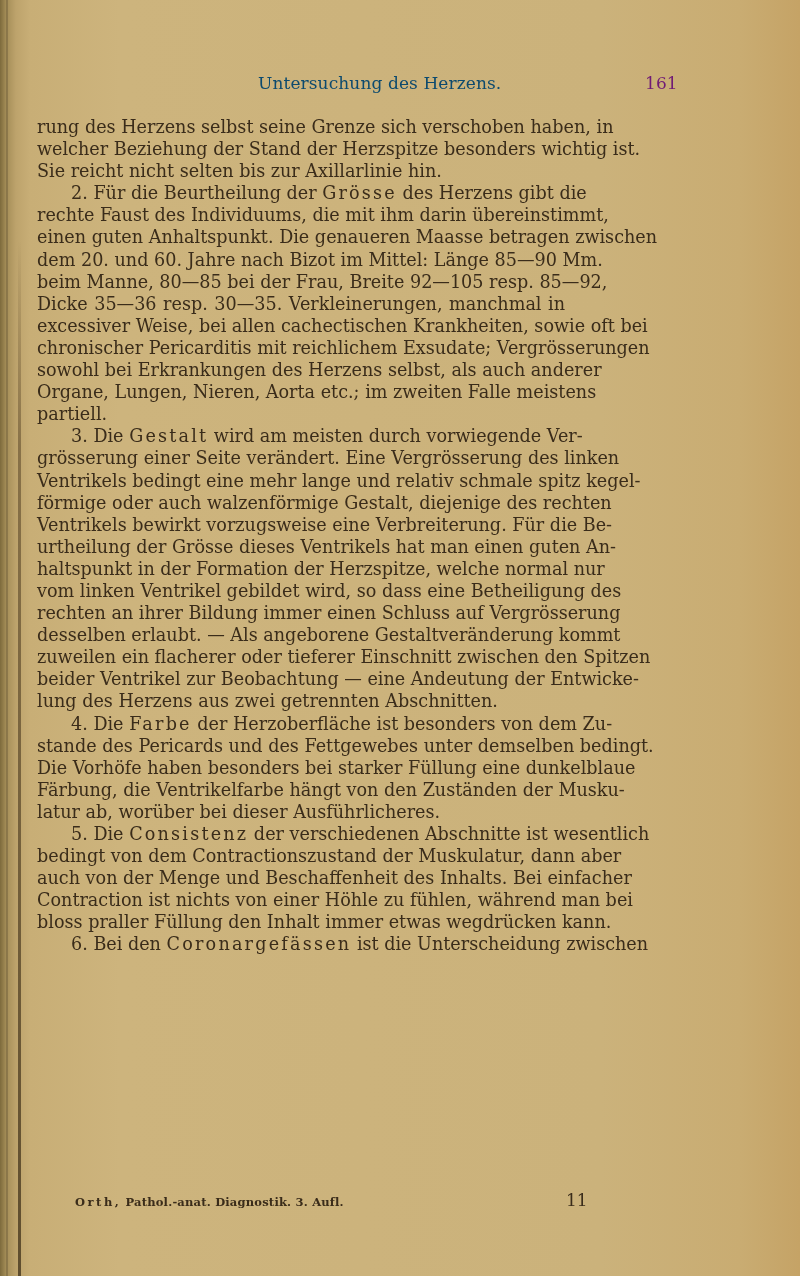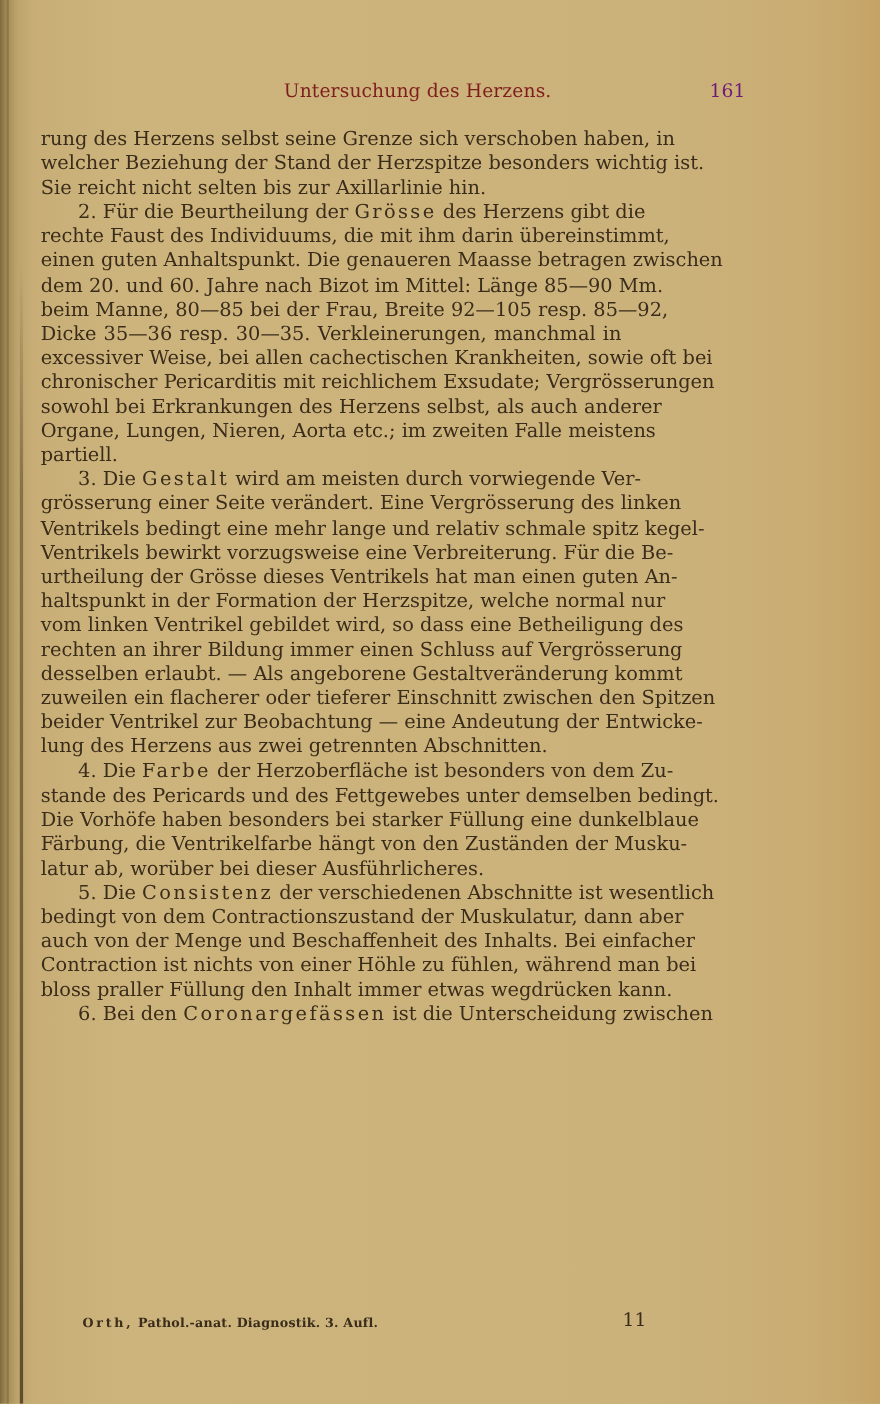--- a/index.html
+++ b/index.html
@@ -18,21 +18,21 @@
     background: linear-gradient(180deg, rgba(90,70,40,0) 0%, rgba(90,70,40,0.55) 20%, rgba(70,55,30,0.8) 100%);
   }
   .gutter-line2 {
     position: absolute; left: 6px; top: 0; width: 2px; height: 1276px;
     background: rgba(90,75,45,0.35);
   }
   .header {
     position: absolute; top: 73px; left: 258px; width: 420px;
     font-size: 17px; letter-spacing: 0.1px;
   }
-  .header .title { position: absolute; left: 0; top: 0; color: #7f1d1d; }
+  .header .title { position: absolute; left: 0; top: 0; color: #0c4a6e; }
   .header .page-num { position: absolute; left: 387px; top: 0; color: #701a75; }
   .text-block {
     position: absolute; top: 116px; left: 37px; width: 528px;
     font-size: 17.6px; line-height: 22.1px;
   }
   .line {
     display: block; white-space: nowrap;
     text-align: justify; text-align-last: justify;
     height: 22.1px;
   }
@@ -70,20 +70,21 @@
     <span class="line">beim Manne, 80—85 bei der Frau, Breite 92—105 resp. 85—92,</span>
     <span class="line">Dicke 35—36 resp. 30—35. Verkleinerungen, manchmal in</span>
     <span class="line">excessiver Weise, bei allen cachectischen Krankheiten, sowie oft bei</span>
     <span class="line">chronischer Pericarditis mit reichlichem Exsudate; Vergrösserungen</span>
     <span class="line">sowohl bei Erkrankungen des Herzens selbst, als auch anderer</span>
     <span class="line">Organe, Lungen, Nieren, Aorta etc.; im zweiten Falle meistens</span>
     <span class="line last">partiell.</span>
     <span class="line indent"><span>3. Die </span><span class="spaced">Gestalt</span><span> wird am meisten durch vorwiegende Ver-</span></span>
     <span class="line">grösserung einer Seite verändert. Eine Vergrösserung des linken</span>
     <span class="line">Ventrikels bedingt eine mehr lange und relativ schmale spitz kegel-</span>
+    <span class="line">förmige oder auch walzenförmige Gestalt, diejenige des rechten</span>
     <span class="line">Ventrikels bewirkt vorzugsweise eine Verbreiterung. Für die Be-</span>
     <span class="line">urtheilung der Grösse dieses Ventrikels hat man einen guten An-</span>
     <span class="line">haltspunkt in der Formation der Herzspitze, welche normal nur</span>
     <span class="line">vom linken Ventrikel gebildet wird, so dass eine Betheiligung des</span>
     <span class="line">rechten an ihrer Bildung immer einen Schluss auf Vergrösserung</span>
     <span class="line">desselben erlaubt. — Als angeborene Gestaltveränderung kommt</span>
     <span class="line">zuweilen ein flacherer oder tieferer Einschnitt zwischen den Spitzen</span>
     <span class="line">beider Ventrikel zur Beobachtung — eine Andeutung der Entwicke-</span>
     <span class="line last">lung des Herzens aus zwei getrennten Abschnitten.</span>
     <span class="line indent"><span>4. Die </span><span class="spaced">Farbe</span><span> der Herzoberfläche ist besonders von dem Zu-</span></span>

